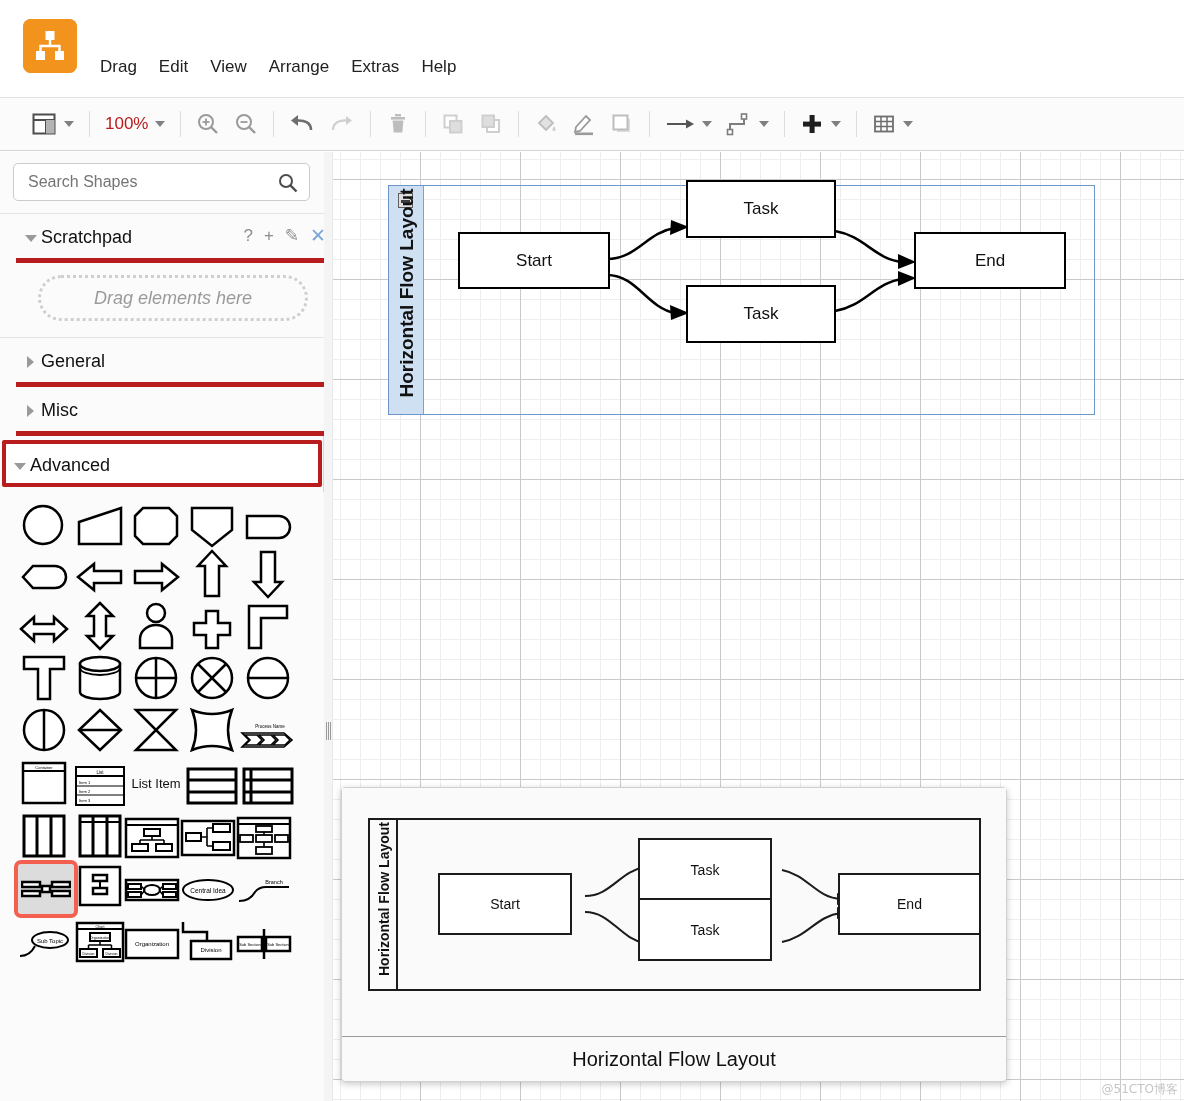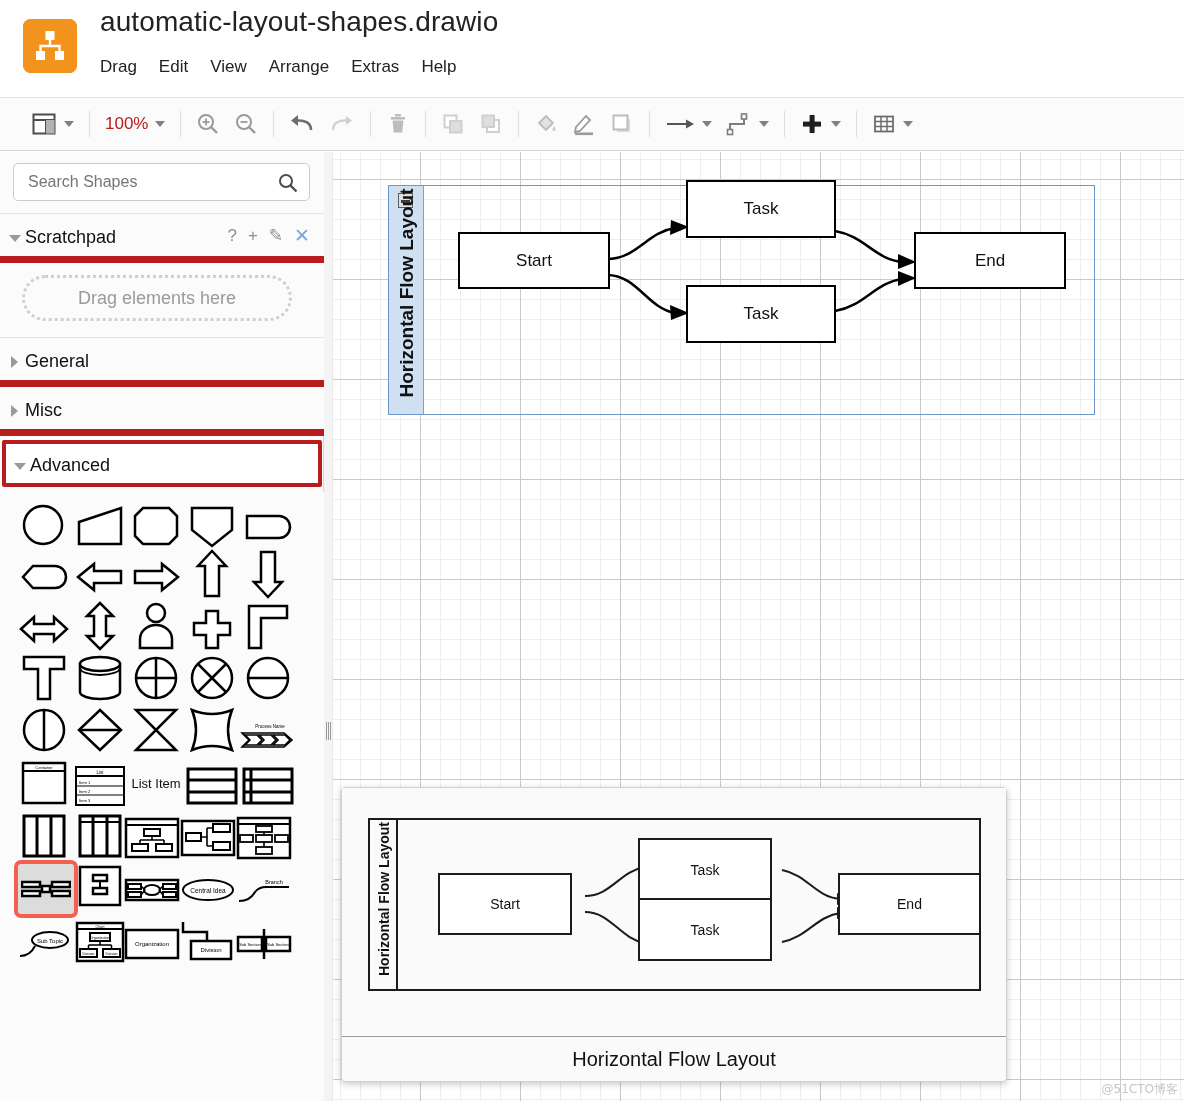--- a/index.html
+++ b/index.html
@@ -51,39 +51,39 @@
     position:absolute; left:13px; top:11px; width:297px; height:38px;
     border:1px solid #ccc; border-radius:5px; background:#fff;
   }
   #search-input {
     position:absolute; left:12px; top:8px; width:240px; border:0; outline:0;
     font-size:16px; color:#8a8a8a; font-family:"Liberation Sans", sans-serif; background:transparent;
   }
   #search-icon { position:absolute; right:11px; top:9px; }
 
   .section-hdr {
-    position:absolute; left:0; width:324px; height:49px;
-    border-bottom:7px solid #b91c1c; background:#fbfbfb;
+    position:absolute; left:16px; width:324px; height:49px;
+    border-bottom:5px solid #b91c1c; background:#fbfbfb;
   }
   .sec-caret-down { position:absolute; left:9px; top:21px; width:0;height:0;
     border-left:6px solid transparent;border-right:6px solid transparent;border-top:7px solid #9a9a9a;}
   .sec-caret-right { position:absolute; left:11px; top:18px; width:0;height:0;
     border-top:6px solid transparent;border-bottom:6px solid transparent;border-left:7px solid #9a9a9a;}
   .sec-label { position:absolute; left:25px; top:13px; font-size:18px; color:#111; }
   .sec-actions { position:absolute; right:14px; top:12px; display:flex; align-items:center; gap:11px; }
   .sec-act { font-size:17px; color:#8d8d8d; line-height:1; cursor:default; }
   .sec-act.close { color:#7da7d9; font-size:19px; }
 
   #scratchpad-hdr { top:62px; }
   #scratchpad-body { position:absolute; left:0; top:111px; width:324px; height:75px; background:#fbfbfb; border-bottom:1px solid #e4e4e4;}
   #drop-area {
-    position:absolute; left:22px; top:12px; width:270px; height:46px;
+    position:absolute; left:38px; top:12px; width:270px; height:46px;
     border:3px dotted #cfcfcf; border-radius:24px;
     display:flex; align-items:center; justify-content:center;
-    font-size:18px; color:#9a9a9a;
+    font-size:18px; color:#9a9a9a;font-style:italic;
   }
   #general-hdr { top:186px; }
   #misc-hdr { top:235px; }
   #advanced-hdr {
     top:288px; height:47px; left:2px; width:320px;
     border:4px solid #b91c1c; border-radius:2px; background:#fff;
   }
   #advanced-hdr .sec-caret-down { left:8px; top:19px; }
   #advanced-hdr .sec-label { left:24px; top:11px; }
 
@@ -179,21 +179,20 @@
 <div id="header">
   <div id="app-logo">
     <svg width="54" height="54" viewBox="0 0 54 54">
       <rect x="0" y="0" width="54" height="54" rx="8" fill="#f2931e"></rect>
       <rect x="22.5" y="12" width="9" height="9" fill="#fff"></rect>
       <rect x="13" y="32" width="9" height="9" fill="#fff"></rect>
       <rect x="32" y="32" width="9" height="9" fill="#fff"></rect>
       <path d="M27 21 L27 27 M17.5 32 L17.5 27 L36.5 27 L36.5 32" stroke="#fff" stroke-width="2.4" fill="none"></path>
     </svg>
   </div>
-  <div id="title-text">automatic-layout-shapes.drawio</div>
   <div id="menubar">
     <div class="menu-item">Drag</div>
     <div class="menu-item">Edit</div>
     <div class="menu-item">View</div>
     <div class="menu-item">Arrange</div>
     <div class="menu-item">Extras</div>
     <div class="menu-item">Help</div>
   </div>
 </div>
 

